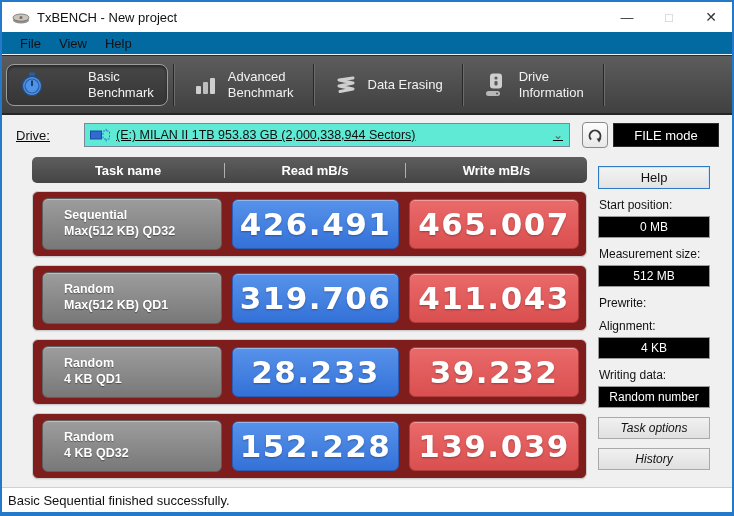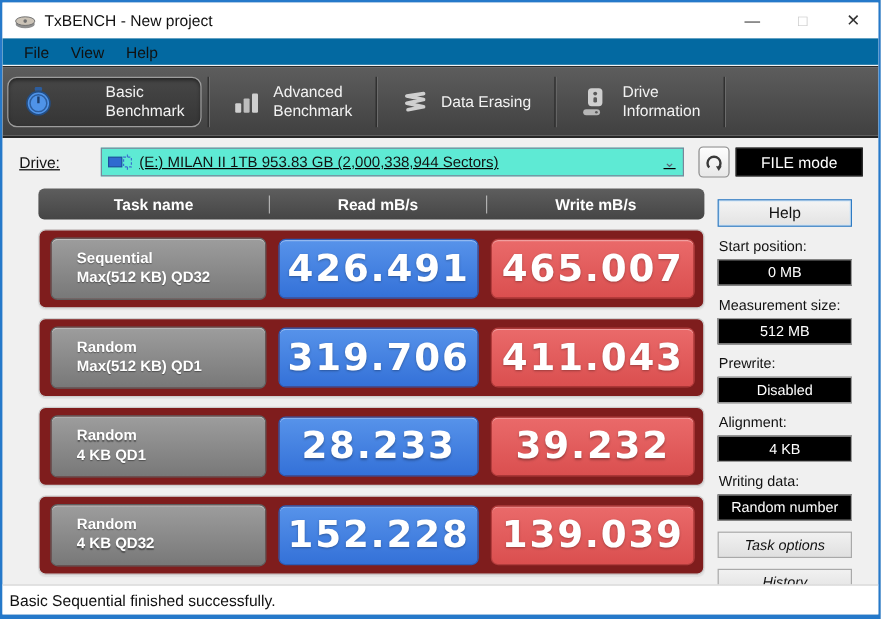--- a/index.html
+++ b/index.html
@@ -199,21 +199,20 @@
     <div class="side">
       <div class="start-btn">Help</div>
 
       <div class="fld-label">Start position:</div>
       <div class="fld-value">0 MB</div>
 
       <div class="fld-label">Measurement size:</div>
       <div class="fld-value">512 MB</div>
 
       <div class="fld-label">Prewrite:</div>
-      <div class="fld-value">Disabled</div>
 
       <div class="fld-label">Alignment:</div>
       <div class="fld-value">4 KB</div>
 
       <div class="fld-label">Writing data:</div>
       <div class="fld-value">Random number</div>
 
       <div class="side-btn">Task options</div>
       <div class="side-btn">History</div>
     </div>

